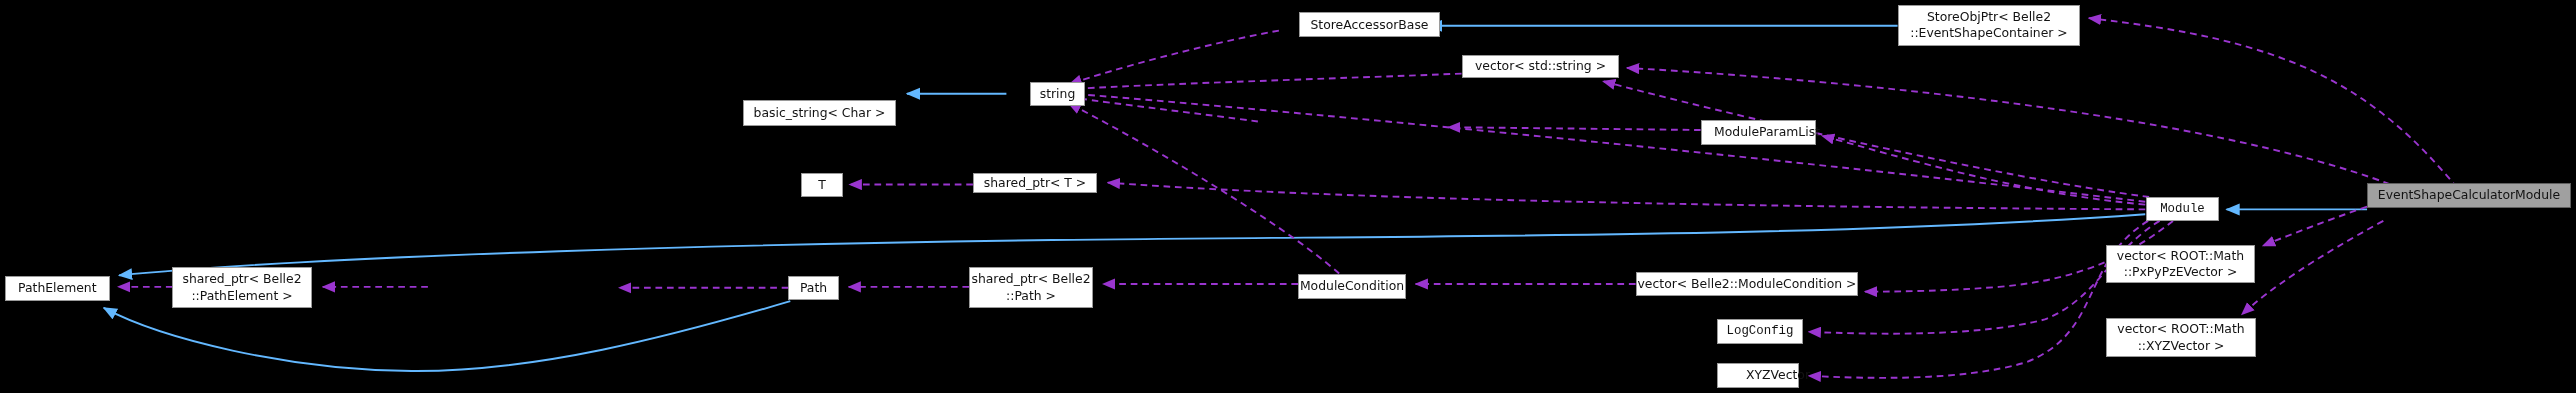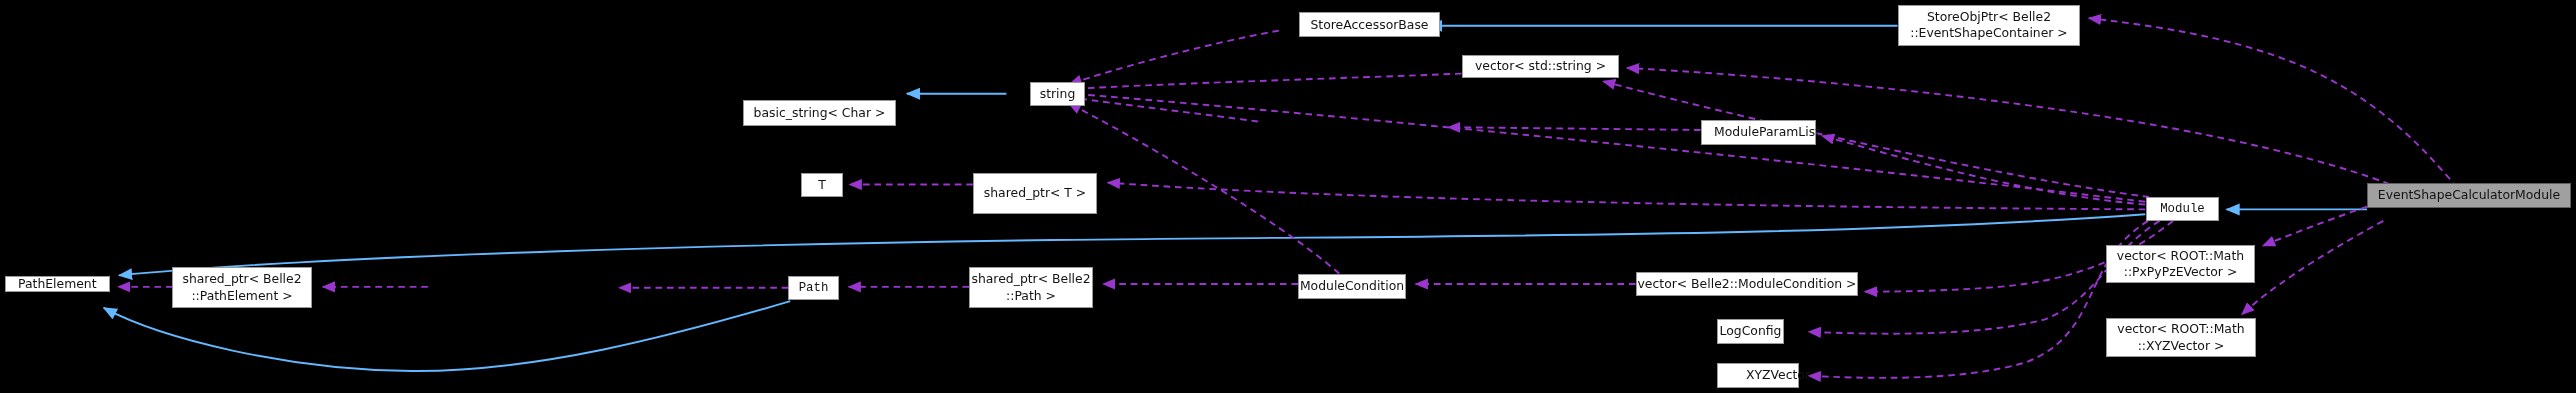--- a/index.html
+++ b/index.html
@@ -90,32 +90,32 @@
   </svg>
 
   <div class="node plain" style="left:1279px;top:12.4px;width:141px;height:25px;margin-left:20px;">StoreAccessorBase</div>
   <div class="node" style="left:1898px;top:4.8px;width:182px;height:41px;text-align:center;">StoreObjPtr&lt; Belle2
 ::EventShapeContainer &gt;</div>
   <div class="node plain" style="left:1462px;top:55px;width:157px;height:23px;">vector&lt; std::string &gt;</div>
   <div class="node plain" style="left:743px;top:80px;width:153px;height:26px;margin-top:20px;">basic_string&lt; Char &gt;</div>
   <div class="node plain" style="left:1006px;top:82px;width:55px;height:24px;margin-left:24px;">string</div>
   <div class="node" style="left:1701px;top:120px;width:115px;height:25px;padding-left:17px;">ModuleParamList</div>
   <div class="node plain" style="left:801px;top:173px;width:42px;height:24px;">T</div>
-  <div class="node plain" style="left:973px;top:173px;width:124px;height:41px;">shared_ptr&lt; T &gt;</div>
+  <div class="node plain" style="left:973px;top:173px;width:124px;height:20px;">shared_ptr&lt; T &gt;</div>
   <div class="node" style="left:2146px;top:197px;width:73px;height:24px;font-family:Liberation Mono, monospace;">Module</div>
   <div class="node main" style="left:2367px;top:183px;width:204px;height:25px;">EventShapeCalculatorModule</div>
-  <div class="node" style="left:4.8px;top:276px;width:105px;height:16px;">PathElement</div>
+  <div class="node" style="left:4.8px;top:276px;width:105px;height:25px;">PathElement</div>
   <div class="node plain" style="left:172px;top:267px;width:140px;height:41px;">shared_ptr&lt; Belle2
 ::PathElement &gt;</div>
-  <div class="node" style="left:788px;top:276px;width:51px;height:24px;font-family:Liberation Mono, monospace;">Path</div>
+  <div class="node" style="left:788px;top:276px;width:51px;height:24px;">Path</div>
   <div class="node plain" style="left:969px;top:267px;width:124px;height:41px;">shared_ptr&lt; Belle2
 ::Path &gt;</div>
   <div class="node" style="left:1298px;top:274px;width:108px;height:25px;">ModuleCondition</div>
   <div class="node plain" style="left:1636px;top:272px;width:222px;height:24px;">vector&lt; Belle2::ModuleCondition &gt;</div>
-  <div class="node" style="left:1717px;top:319px;width:67px;height:25px;">LogConfig</div>
+  <div class="node" style="left:1717px;top:319px;width:86px;height:25px;font-family:Liberation Mono, monospace;">LogConfig</div>
   <div class="node plain" style="left:1717px;top:363px;width:82px;height:25px;padding-left:40px;">XYZVector</div>
   <div class="node plain" style="left:2106px;top:245px;width:149px;height:38px;">vector&lt; ROOT::Math
 ::PxPyPzEVector &gt;</div>
   <div class="node plain" style="left:2106px;top:318px;width:150px;height:39px;">vector&lt; ROOT::Math
 ::XYZVector &gt;</div>
 
 </div>
 
 
 </body></html>

